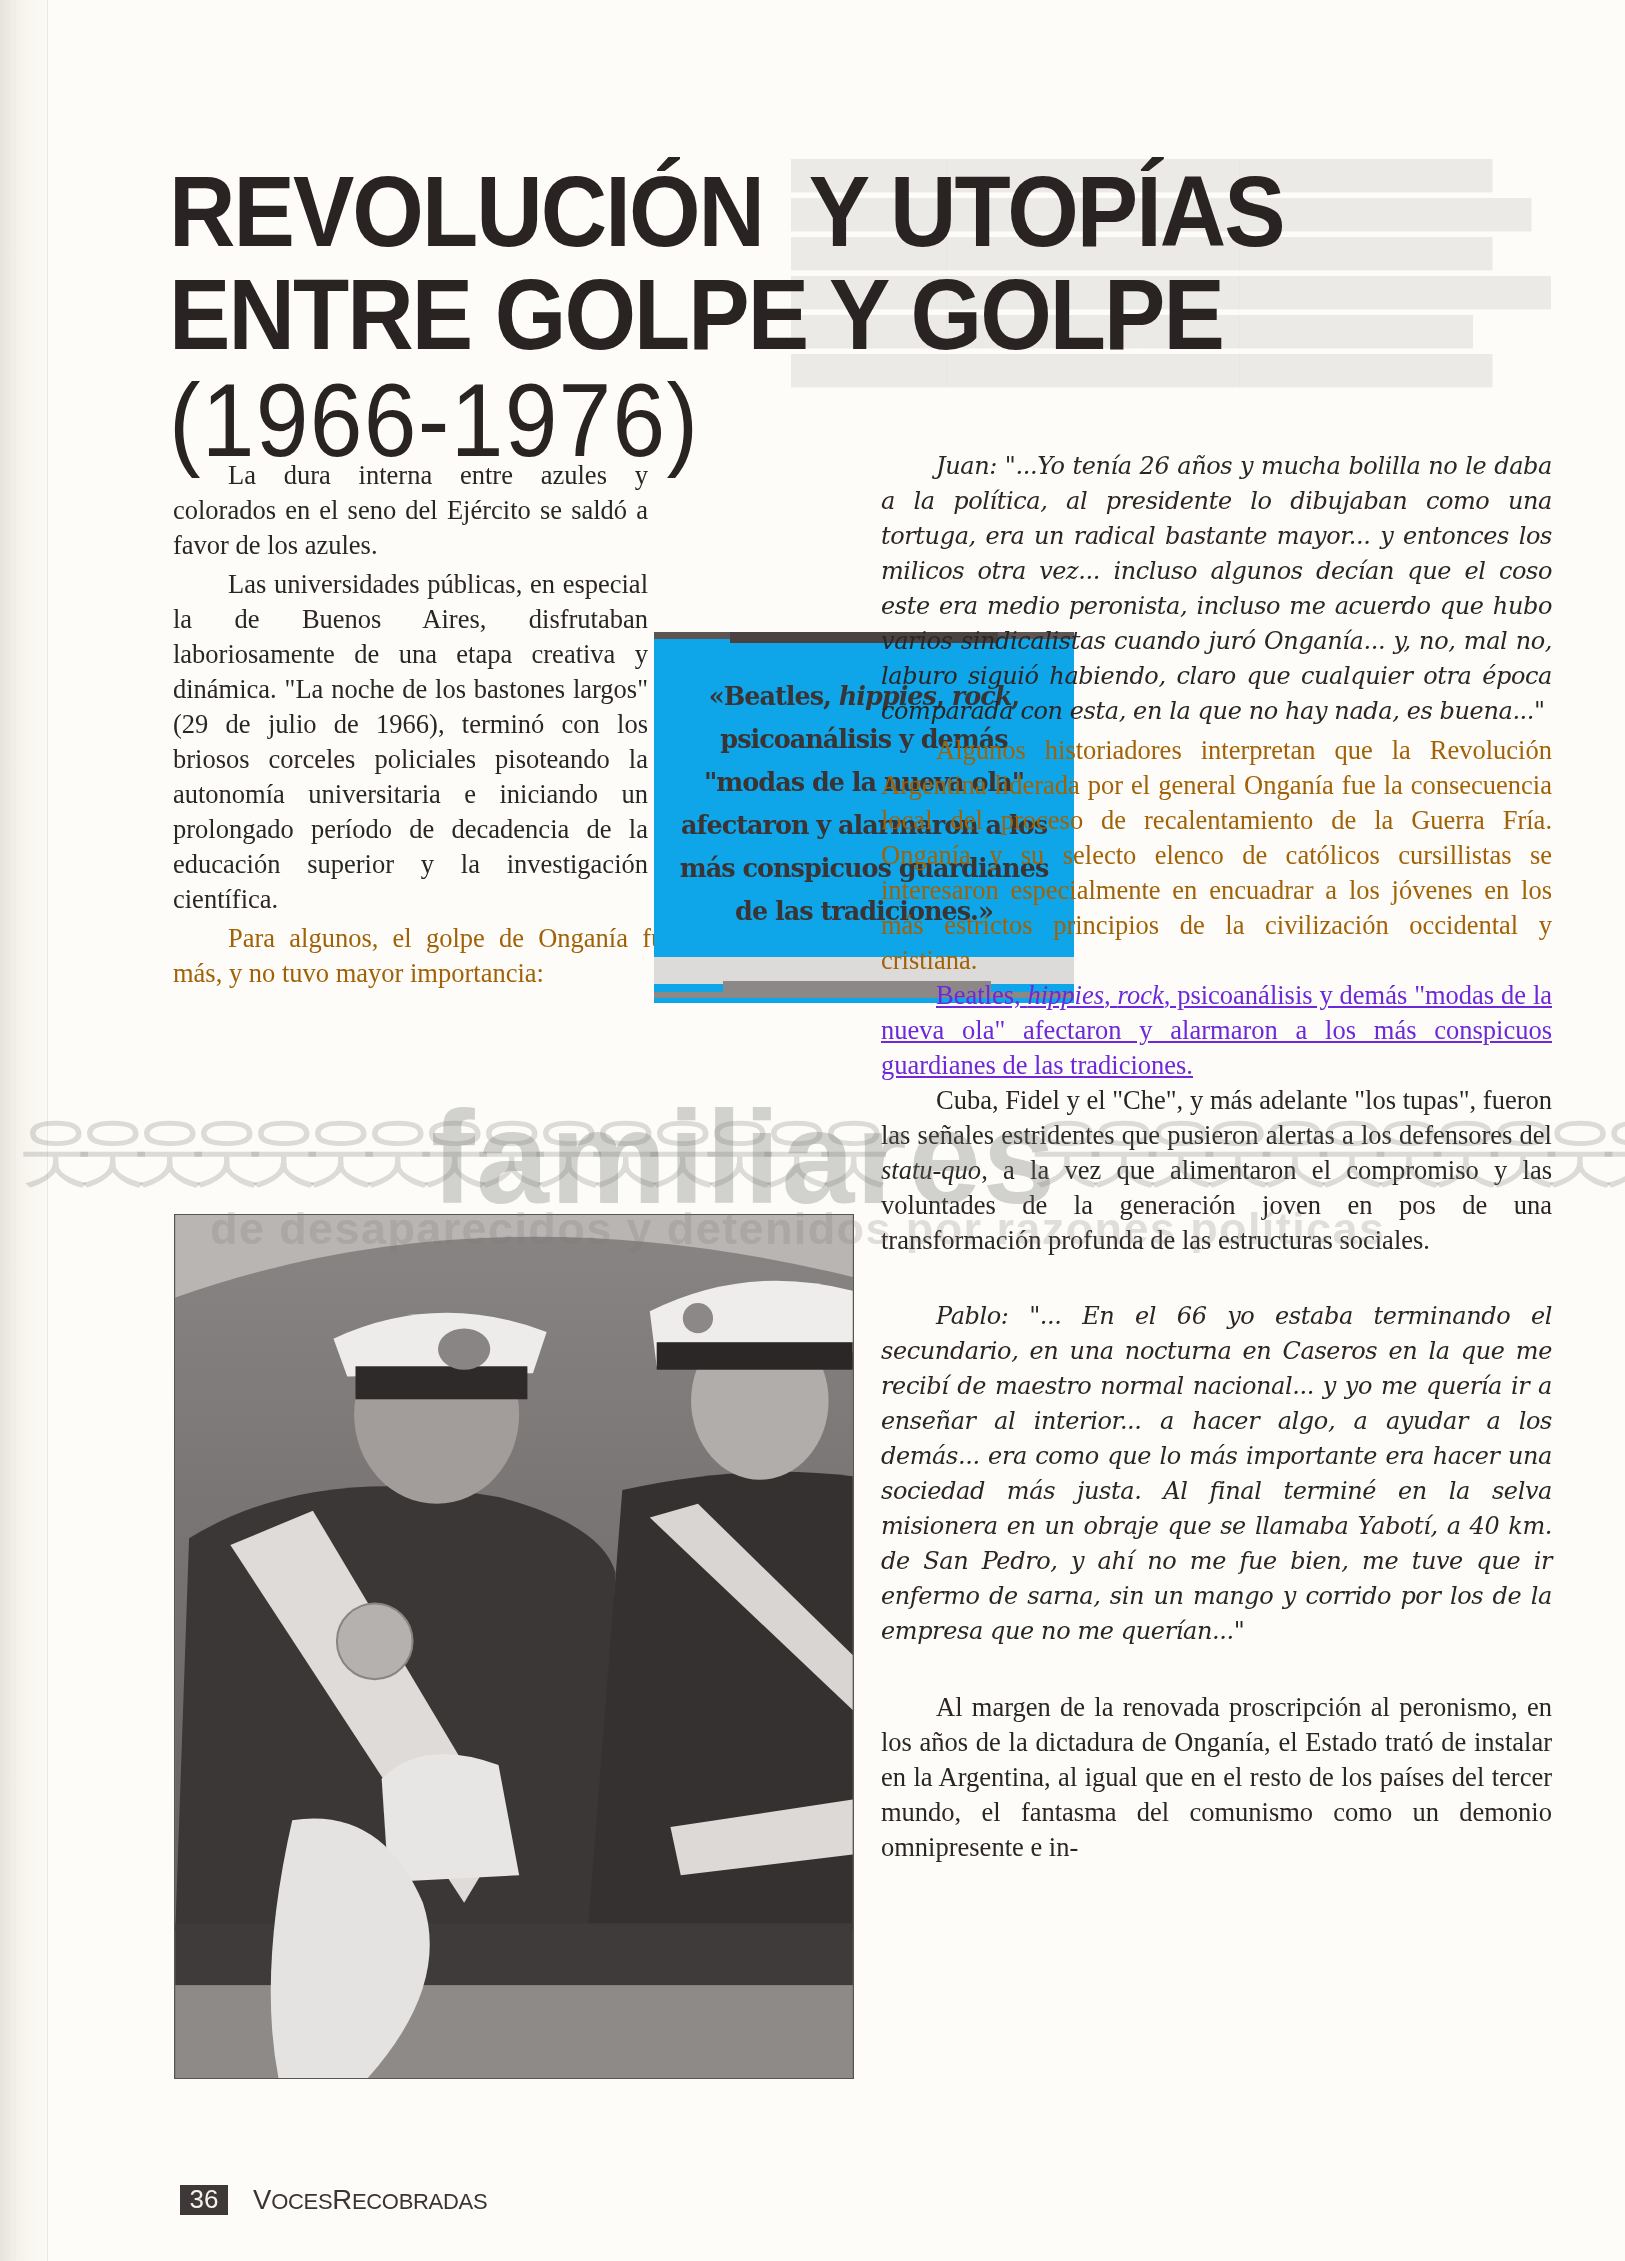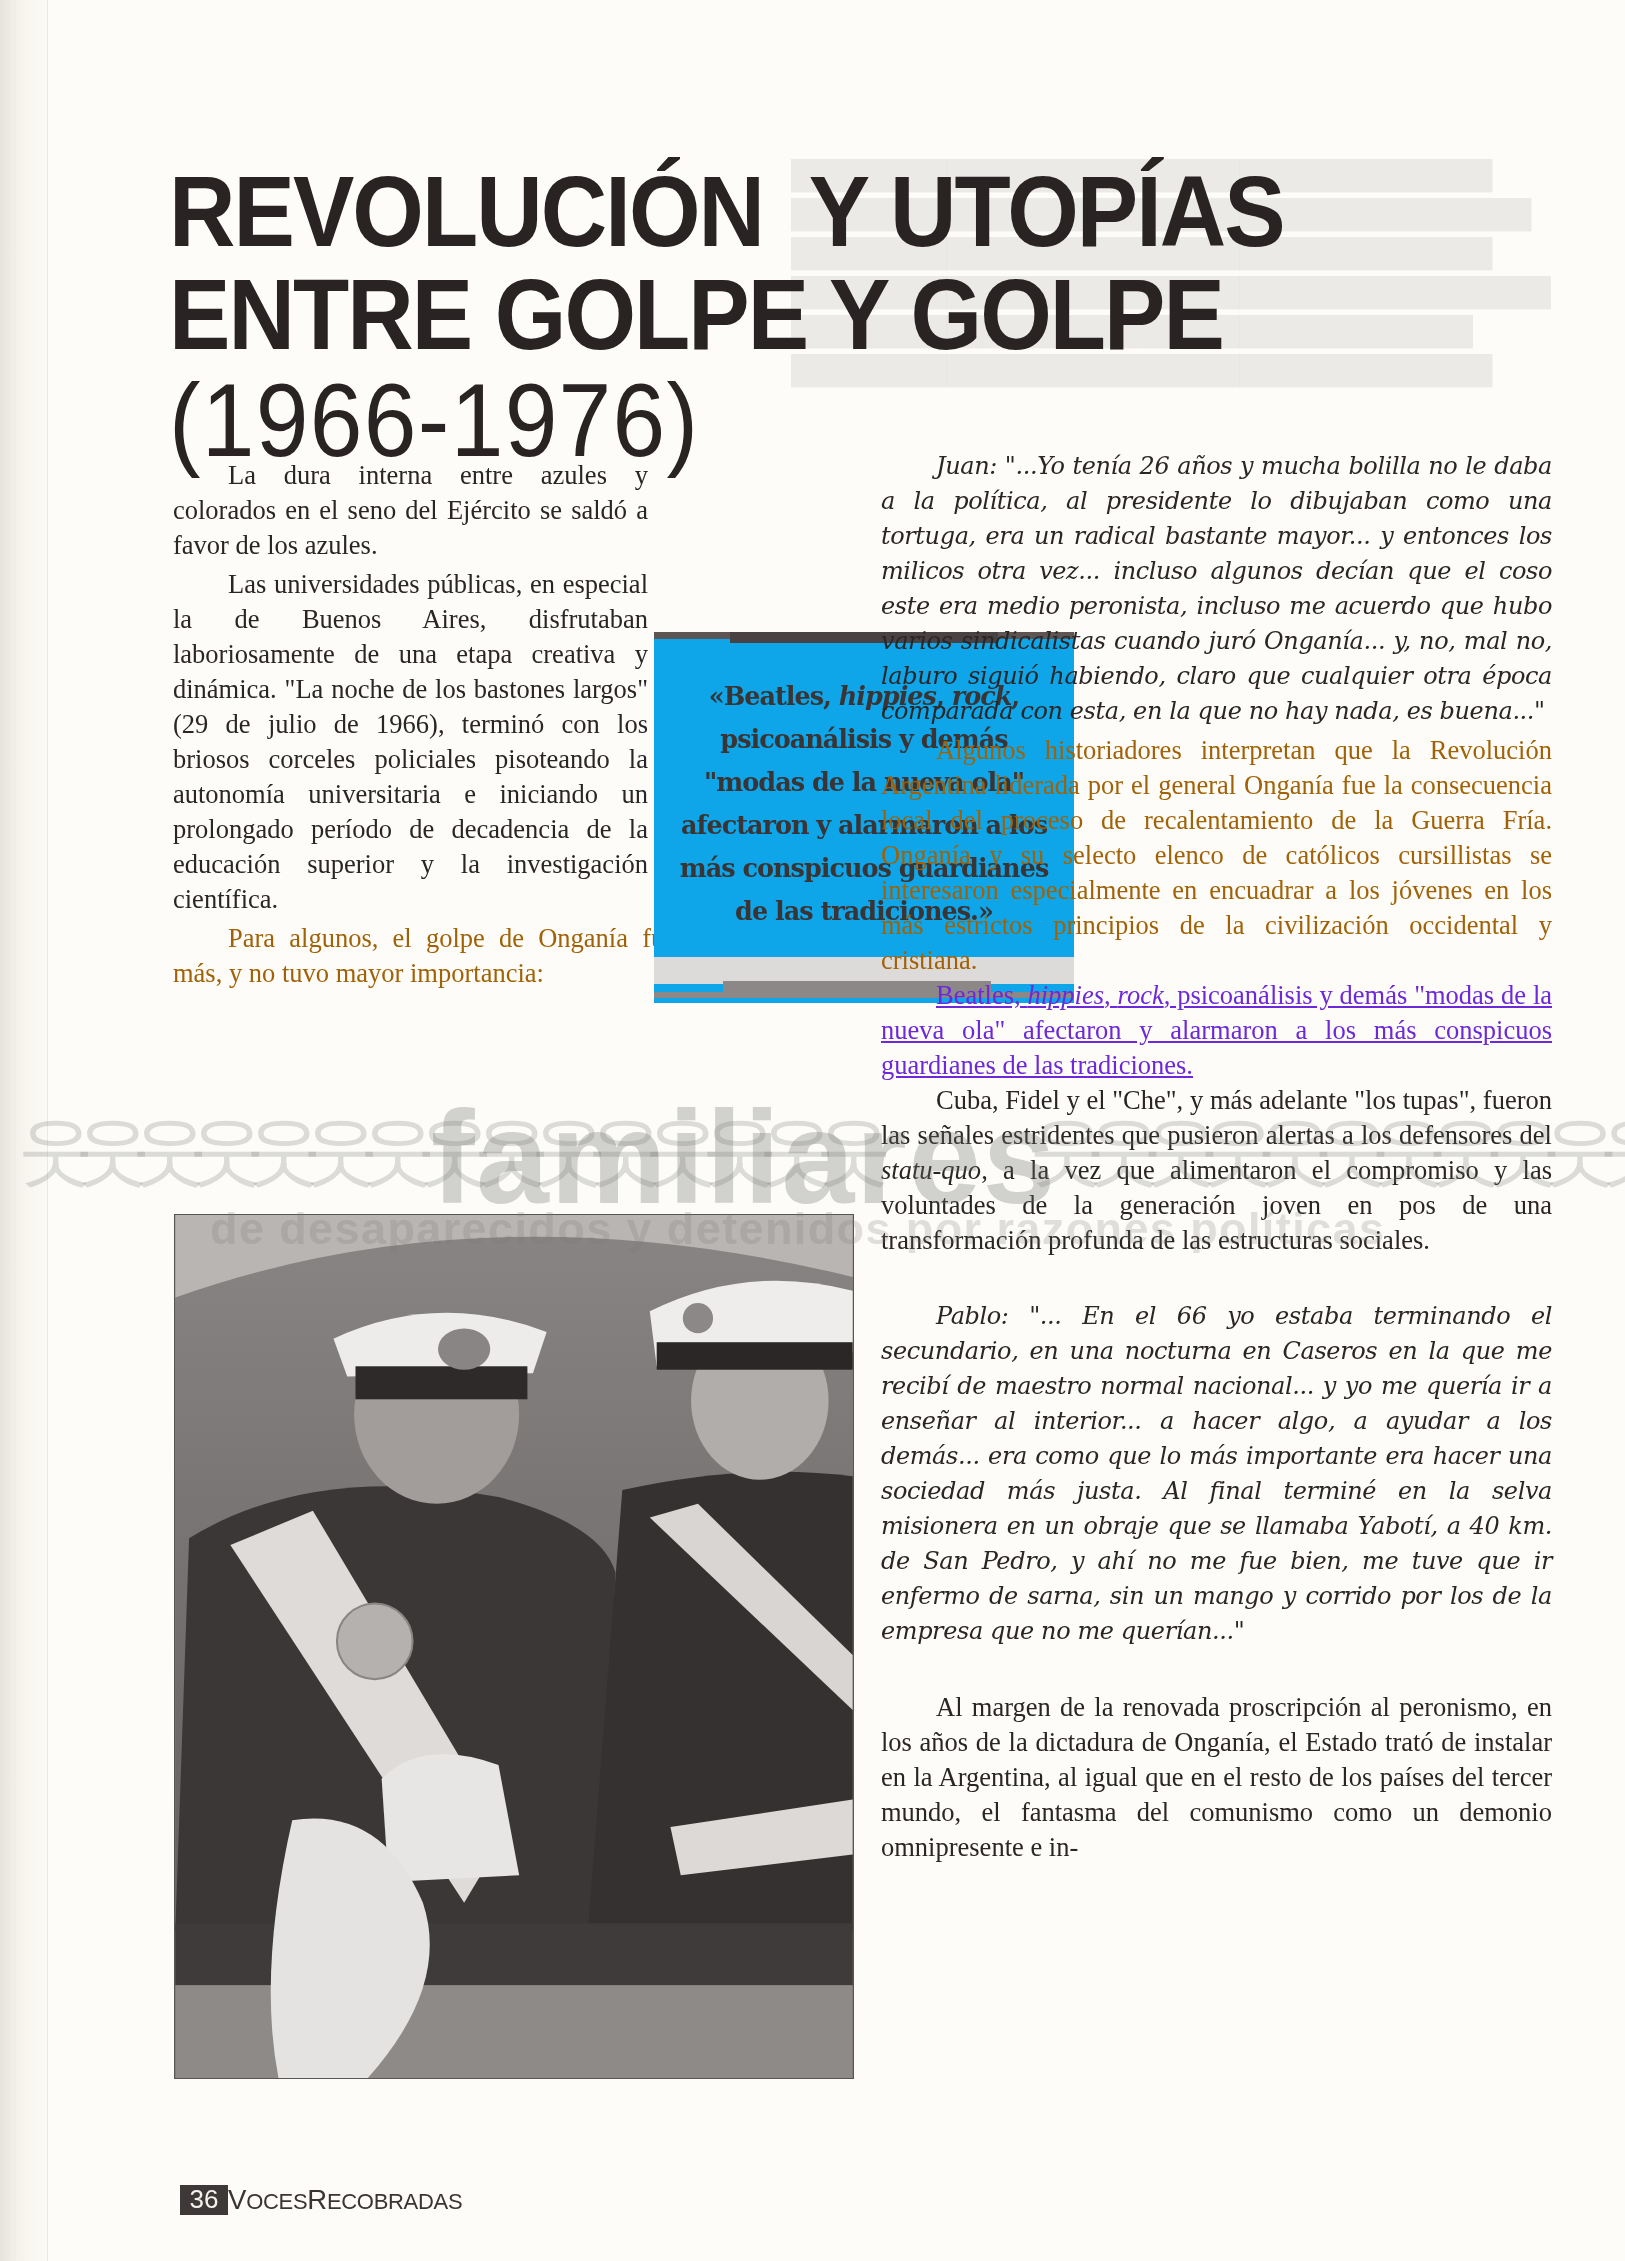--- a/index.html
+++ b/index.html
@@ -83,21 +83,21 @@
     }
     .photo svg { display:block; }
 
     
     .footer { position: absolute; left: 180px; top: 2184px; display: flex; align-items: center; }
     .page-num {
       background: #3f3838; color: #f4f2ee; font-family: "Liberation Sans", sans-serif;
       font-size: 26px; line-height: 27.5px; padding: 0 9.6px; height: 30px; display:flex; align-items:center;text-align:right;
     }
     .mag-name {
-      font-family: "Liberation Sans", sans-serif; font-size: 27.5px; color: #3a3434; letter-spacing: -0.3px;
+      margin-left: 25px; font-family: "Liberation Sans", sans-serif; font-size: 27.5px; color: #3a3434; letter-spacing: -0.3px;
     }
     .mag-name .sc { font-size: 22px; }
   </style>
 </head>
 <body>
 
 <div class="binding">
   <div class="binding-line"></div>
 </div>
 

